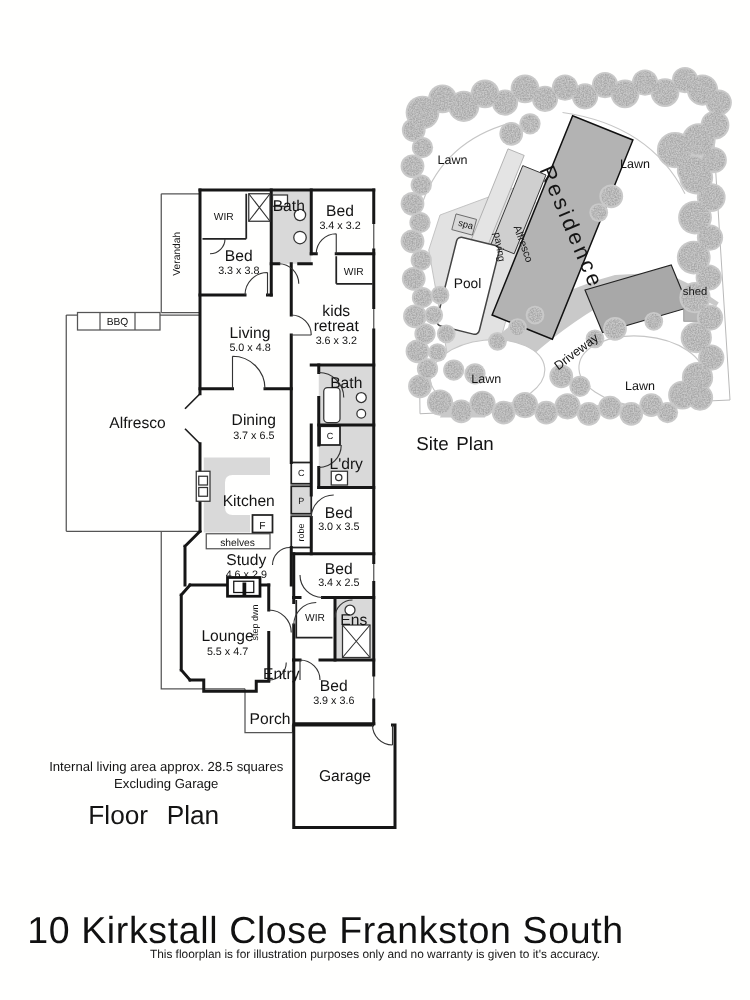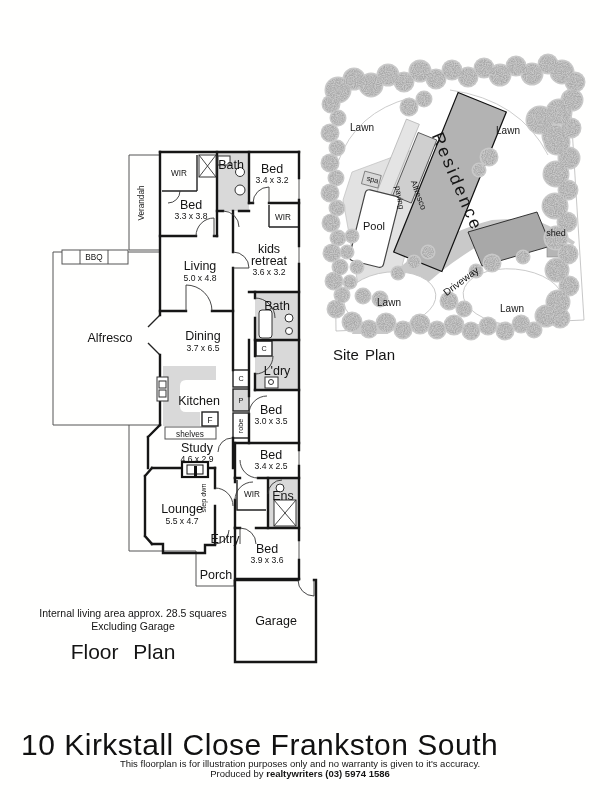--- a/index.html
+++ b/index.html
@@ -11,22 +11,22 @@
   .t{stroke:#555;stroke-width:1;fill:none;}
   .t2{stroke:#222;stroke-width:1.4;fill:none;}
   .d{stroke:#333;stroke-width:0.9;fill:none;}
   .fx{stroke:#333;stroke-width:1;fill:#fff;}
   .grey{fill:#d9d9d9;stroke:none;}
   .rname{font-size:12.5px;text-anchor:middle;}
   .rdim{font-size:8.6px;text-anchor:middle;}
   .small{font-size:8.2px;text-anchor:middle;}
   .tiny{font-size:7.2px;text-anchor:middle;}
   .site-label{font-size:10px;text-anchor:middle;}
-  .title{position:absolute;left:0;top:728px;width:499px;text-align:left;
-         font-size:30px;letter-spacing:0.5px;white-space:nowrap;margin-left:21px;}
+  .title{position:absolute;left:0;top:728px;width:499px;text-align:right;
+         font-size:30px;letter-spacing:0.5px;white-space:nowrap;}
   .footer{position:absolute;left:0;top:759px;width:600px;text-align:center;
           font-size:9.5px;line-height:10.4px;color:#151515;}
   .footer b{font-weight:bold;}
 </style>
 </head>
 <body>
 
 <div class="page">
 
 <svg width="600" height="724" viewBox="0 0 600 724">
@@ -397,16 +397,15 @@
       <text x="556" y="236" font-size="9" text-anchor="middle">shed</text>
       <text transform="translate(463,284) rotate(-37)" font-size="10" text-anchor="middle">Driveway</text>
       <text x="333" y="360" font-size="15" word-spacing="2">Site Plan</text>
     </g>
   </g>
 </svg>
 
 <div class="title">10 Kirkstall Close Frankston South</div>
 <div class="footer">
   <div>This floorplan is for illustration purposes only and no warranty is given to it's accuracy.</div>
-  <div><span>Produced by </span><b>realtywriters (03) 5974 1586</b></div>
 </div>
 
 </div>
 
 </body></html>

